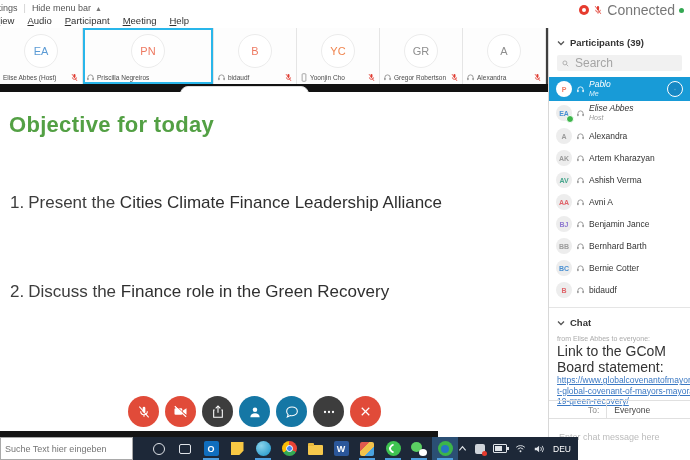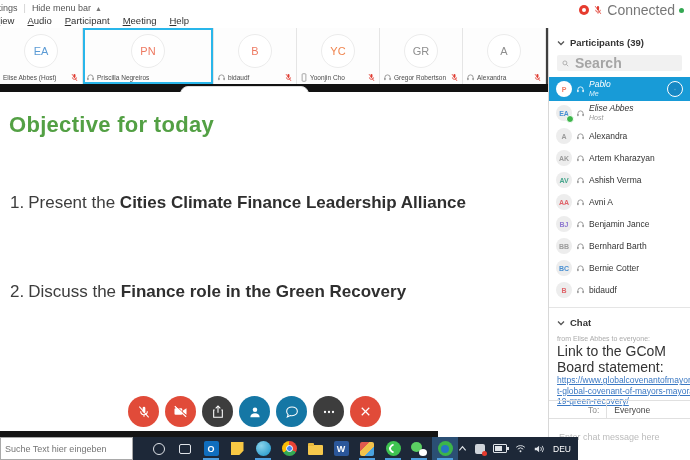--- a/index.html
+++ b/index.html
@@ -32,37 +32,37 @@
   .layout-btn{position:absolute;right:3px;top:4px;width:22px;height:22px;border-radius:50%;background:#fff;box-shadow:0 1px 3px rgba(0,0,0,.35);display:flex;align-items:center;justify-content:center;}
 
   
   .stage-topbar{position:absolute;top:84px;left:0;width:548px;height:8px;background:#121212;}
   .viewing-pill{position:absolute;top:86px;left:180px;height:14px;padding:0 9px;background:#fff;border:1px solid #ddd;border-radius:9px;display:flex;align-items:center;gap:4px;font-size:8px;color:#555;}
   .stage{position:absolute;top:92px;left:0;width:548px;height:345px;background:#fff;}
   .slide-title{position:absolute;left:9px;top:20px;font-size:22px;font-weight:700;letter-spacing:.3px;}
   .slide-item{position:absolute;left:10px;display:flex;font-size:17px;color:#3d3d3d;line-height:22px;}
   .slide-item .num{flex:none;margin-right:4px;}
   .slide-item .txt{width:447px;}
-  .slide-item .b{font-weight:700;color:#2f2f2f;}
+  .slide-item .b{font-weight:400;color:#2f2f2f;}
   .item-1{top:100px;}
   .item-2{top:189px;}
   .stage-bottom{position:absolute;top:431px;left:0;width:438px;height:6px;background:#151515;}
 
   
   .controls{position:absolute;top:396px;left:128px;display:flex;gap:6px;}
   .cbtn{width:31px;height:31px;border-radius:50%;border:none;display:flex;align-items:center;justify-content:center;cursor:pointer;padding:0;}
   .c-red{background:#e14b39;}
   .c-dark{background:#3d3d3d;}
   .c-blue{background:#1577a5;}
 
   
   .panel{position:absolute;top:28px;left:548px;width:142px;height:409px;background:#fff;border-left:1px solid #d8d8d8;box-sizing:border-box;}
   .sec-head{display:flex;align-items:center;gap:5px;padding:9px 8px 5px 8px;font-size:9.5px;font-weight:700;color:#333;}
   .search-box{margin:2px 8px 6px 8px;height:16px;background:#f1f1f1;border-radius:2px;display:flex;align-items:center;gap:4px;padding:0 5px;}
-  .search-box input{border:none;background:transparent;outline:none;font-size:14px;color:#555;width:100px;font-family:"Liberation Sans",sans-serif;font-weight:bold;}
+  .search-box input{border:none;background:transparent;outline:none;font-size:12px;color:#555;width:100px;font-family:"Liberation Sans",sans-serif;}
   .prow{display:flex;align-items:center;gap:4px;padding:0 7px;height:22px;font-size:8.5px;color:#333;}
   .prow.two{height:24px;}
   .prow.selected{background:#189bd7;color:#fff;}
   .pavatar{position:relative;width:16px;height:16px;border-radius:50%;background:#ededed;display:flex;align-items:center;justify-content:center;font-size:7px;font-weight:700;flex:none;}
   .prow.selected .pavatar{background:#fff;}
   .badge{position:absolute;right:-2px;bottom:-2px;width:6px;height:6px;border-radius:50%;background:#3cb54a;border:1px solid #fff;}
   .pmeta{display:flex;flex-direction:column;line-height:1.15;font-style:italic;}
   .psub{font-size:7px;color:#999;}
   .prow.selected .psub{color:#d9f1fc;}
   .hs{flex:none;}

